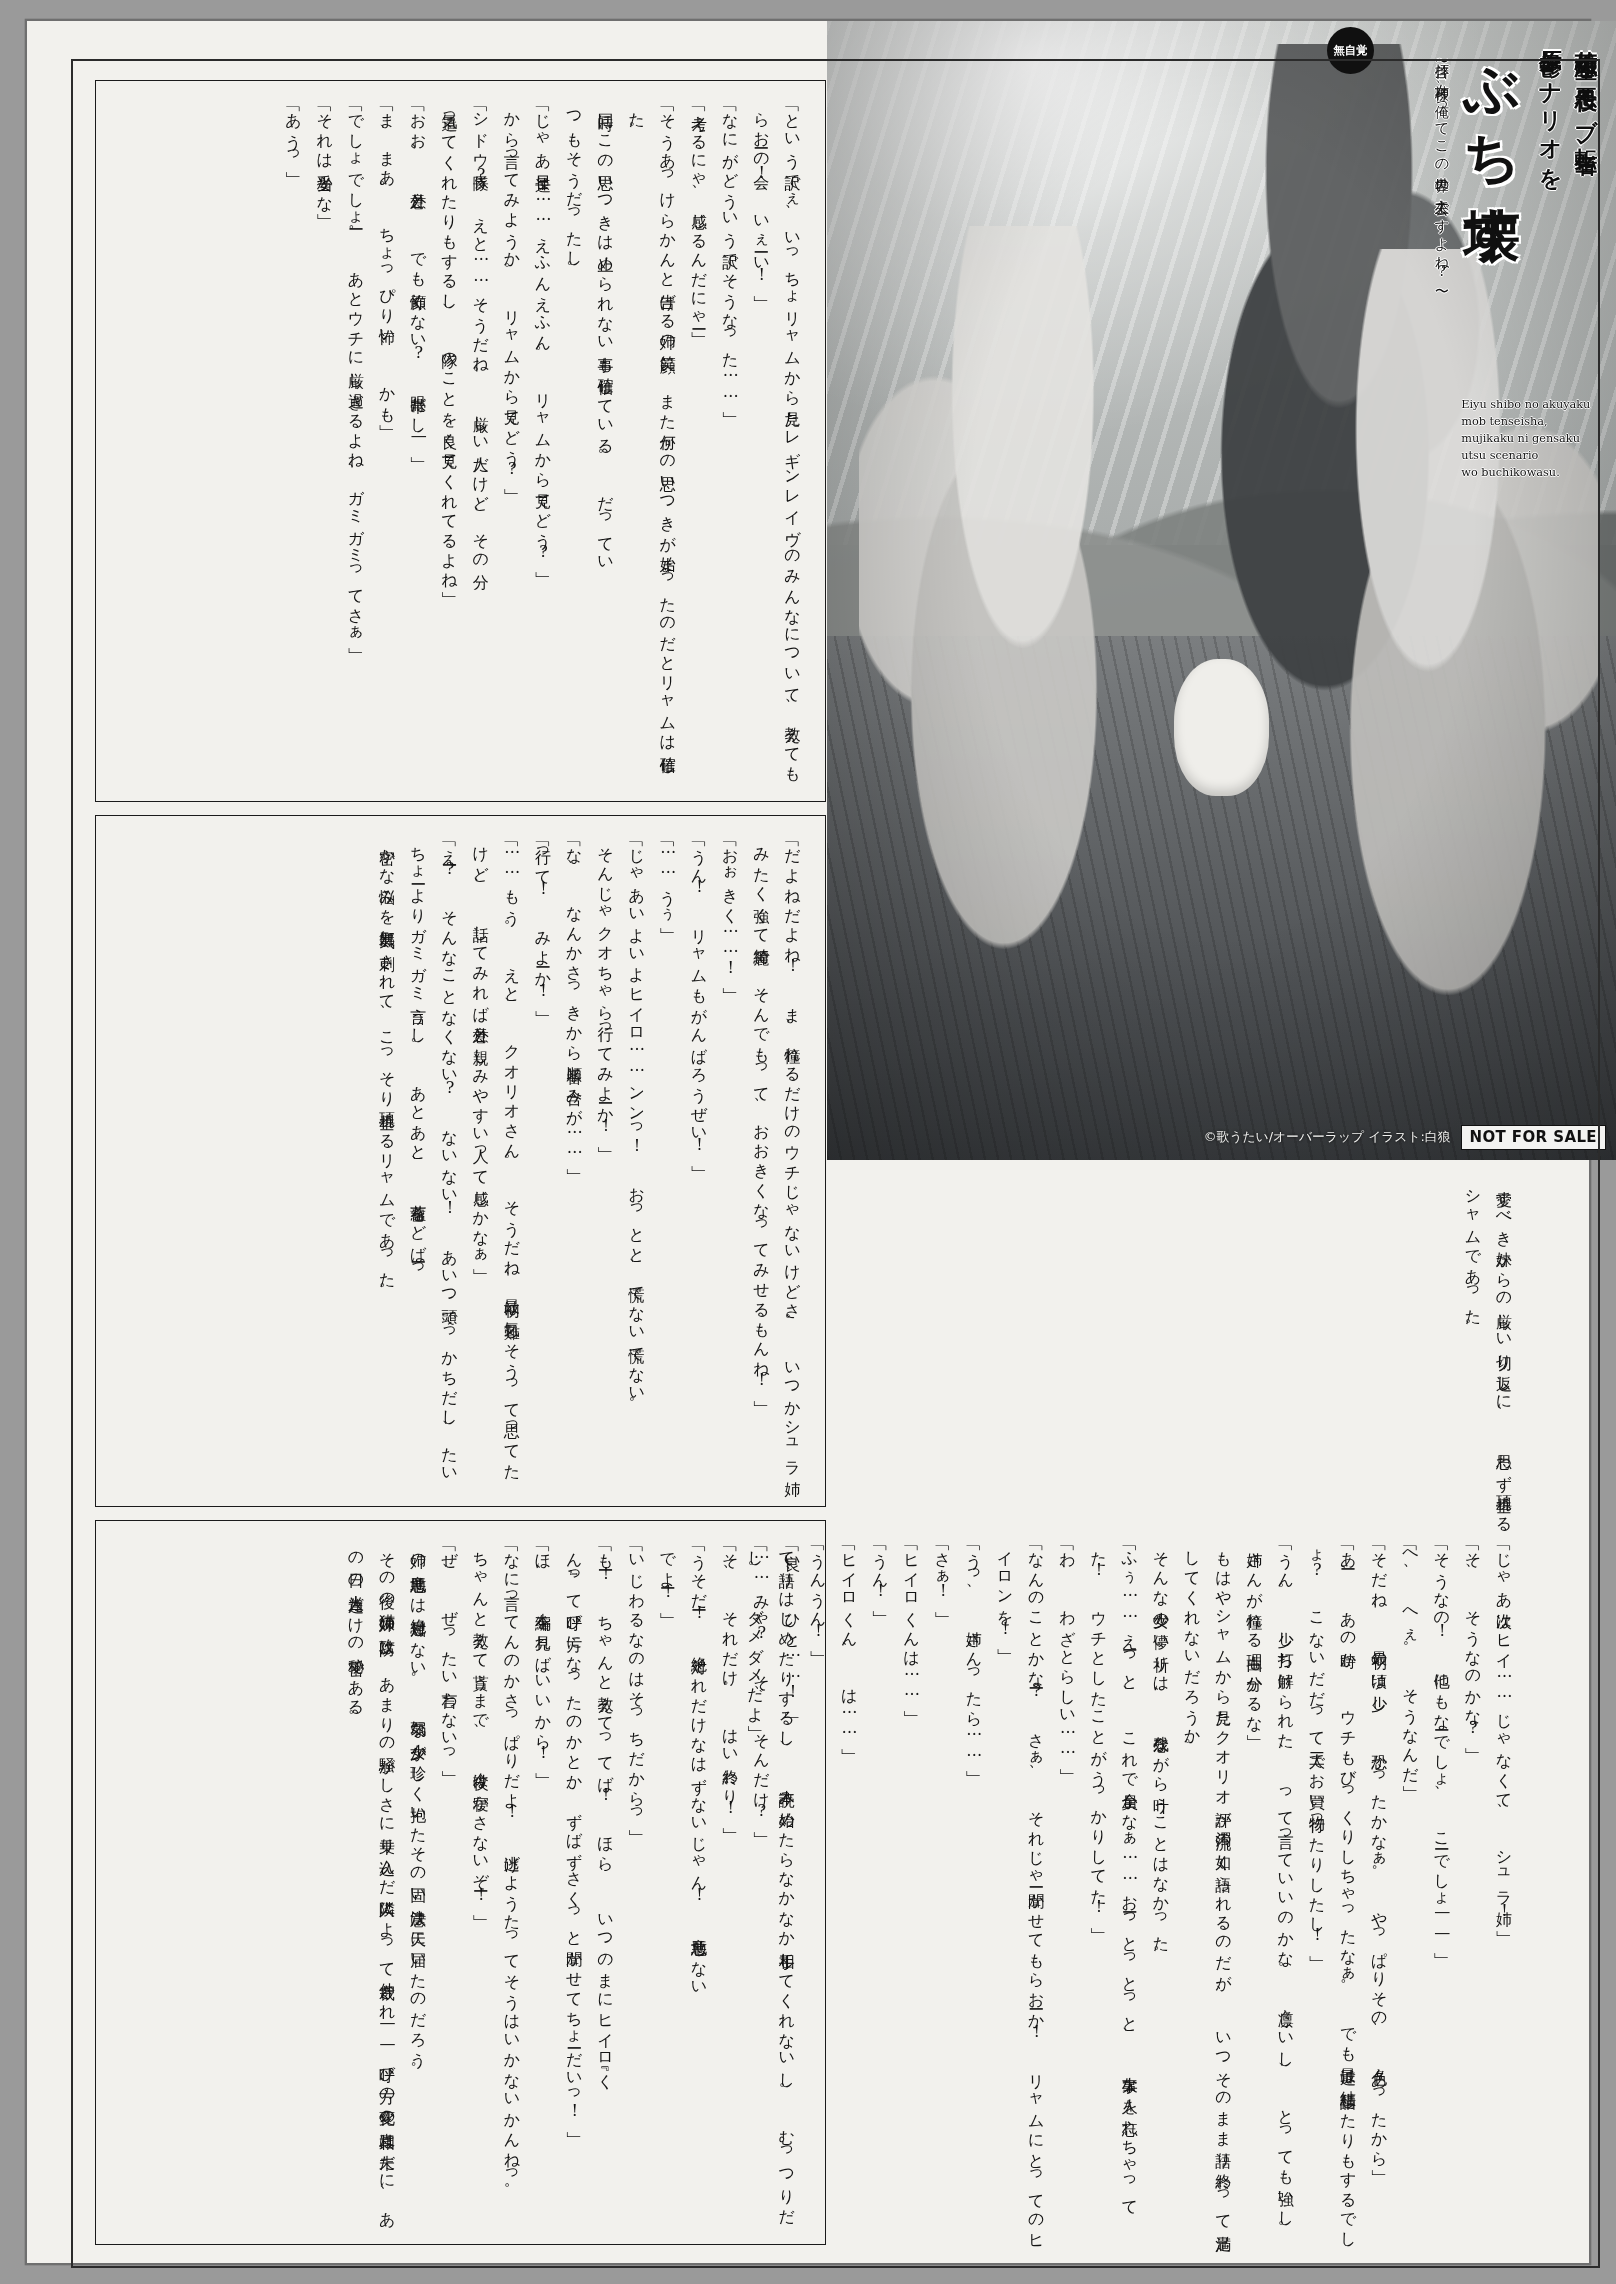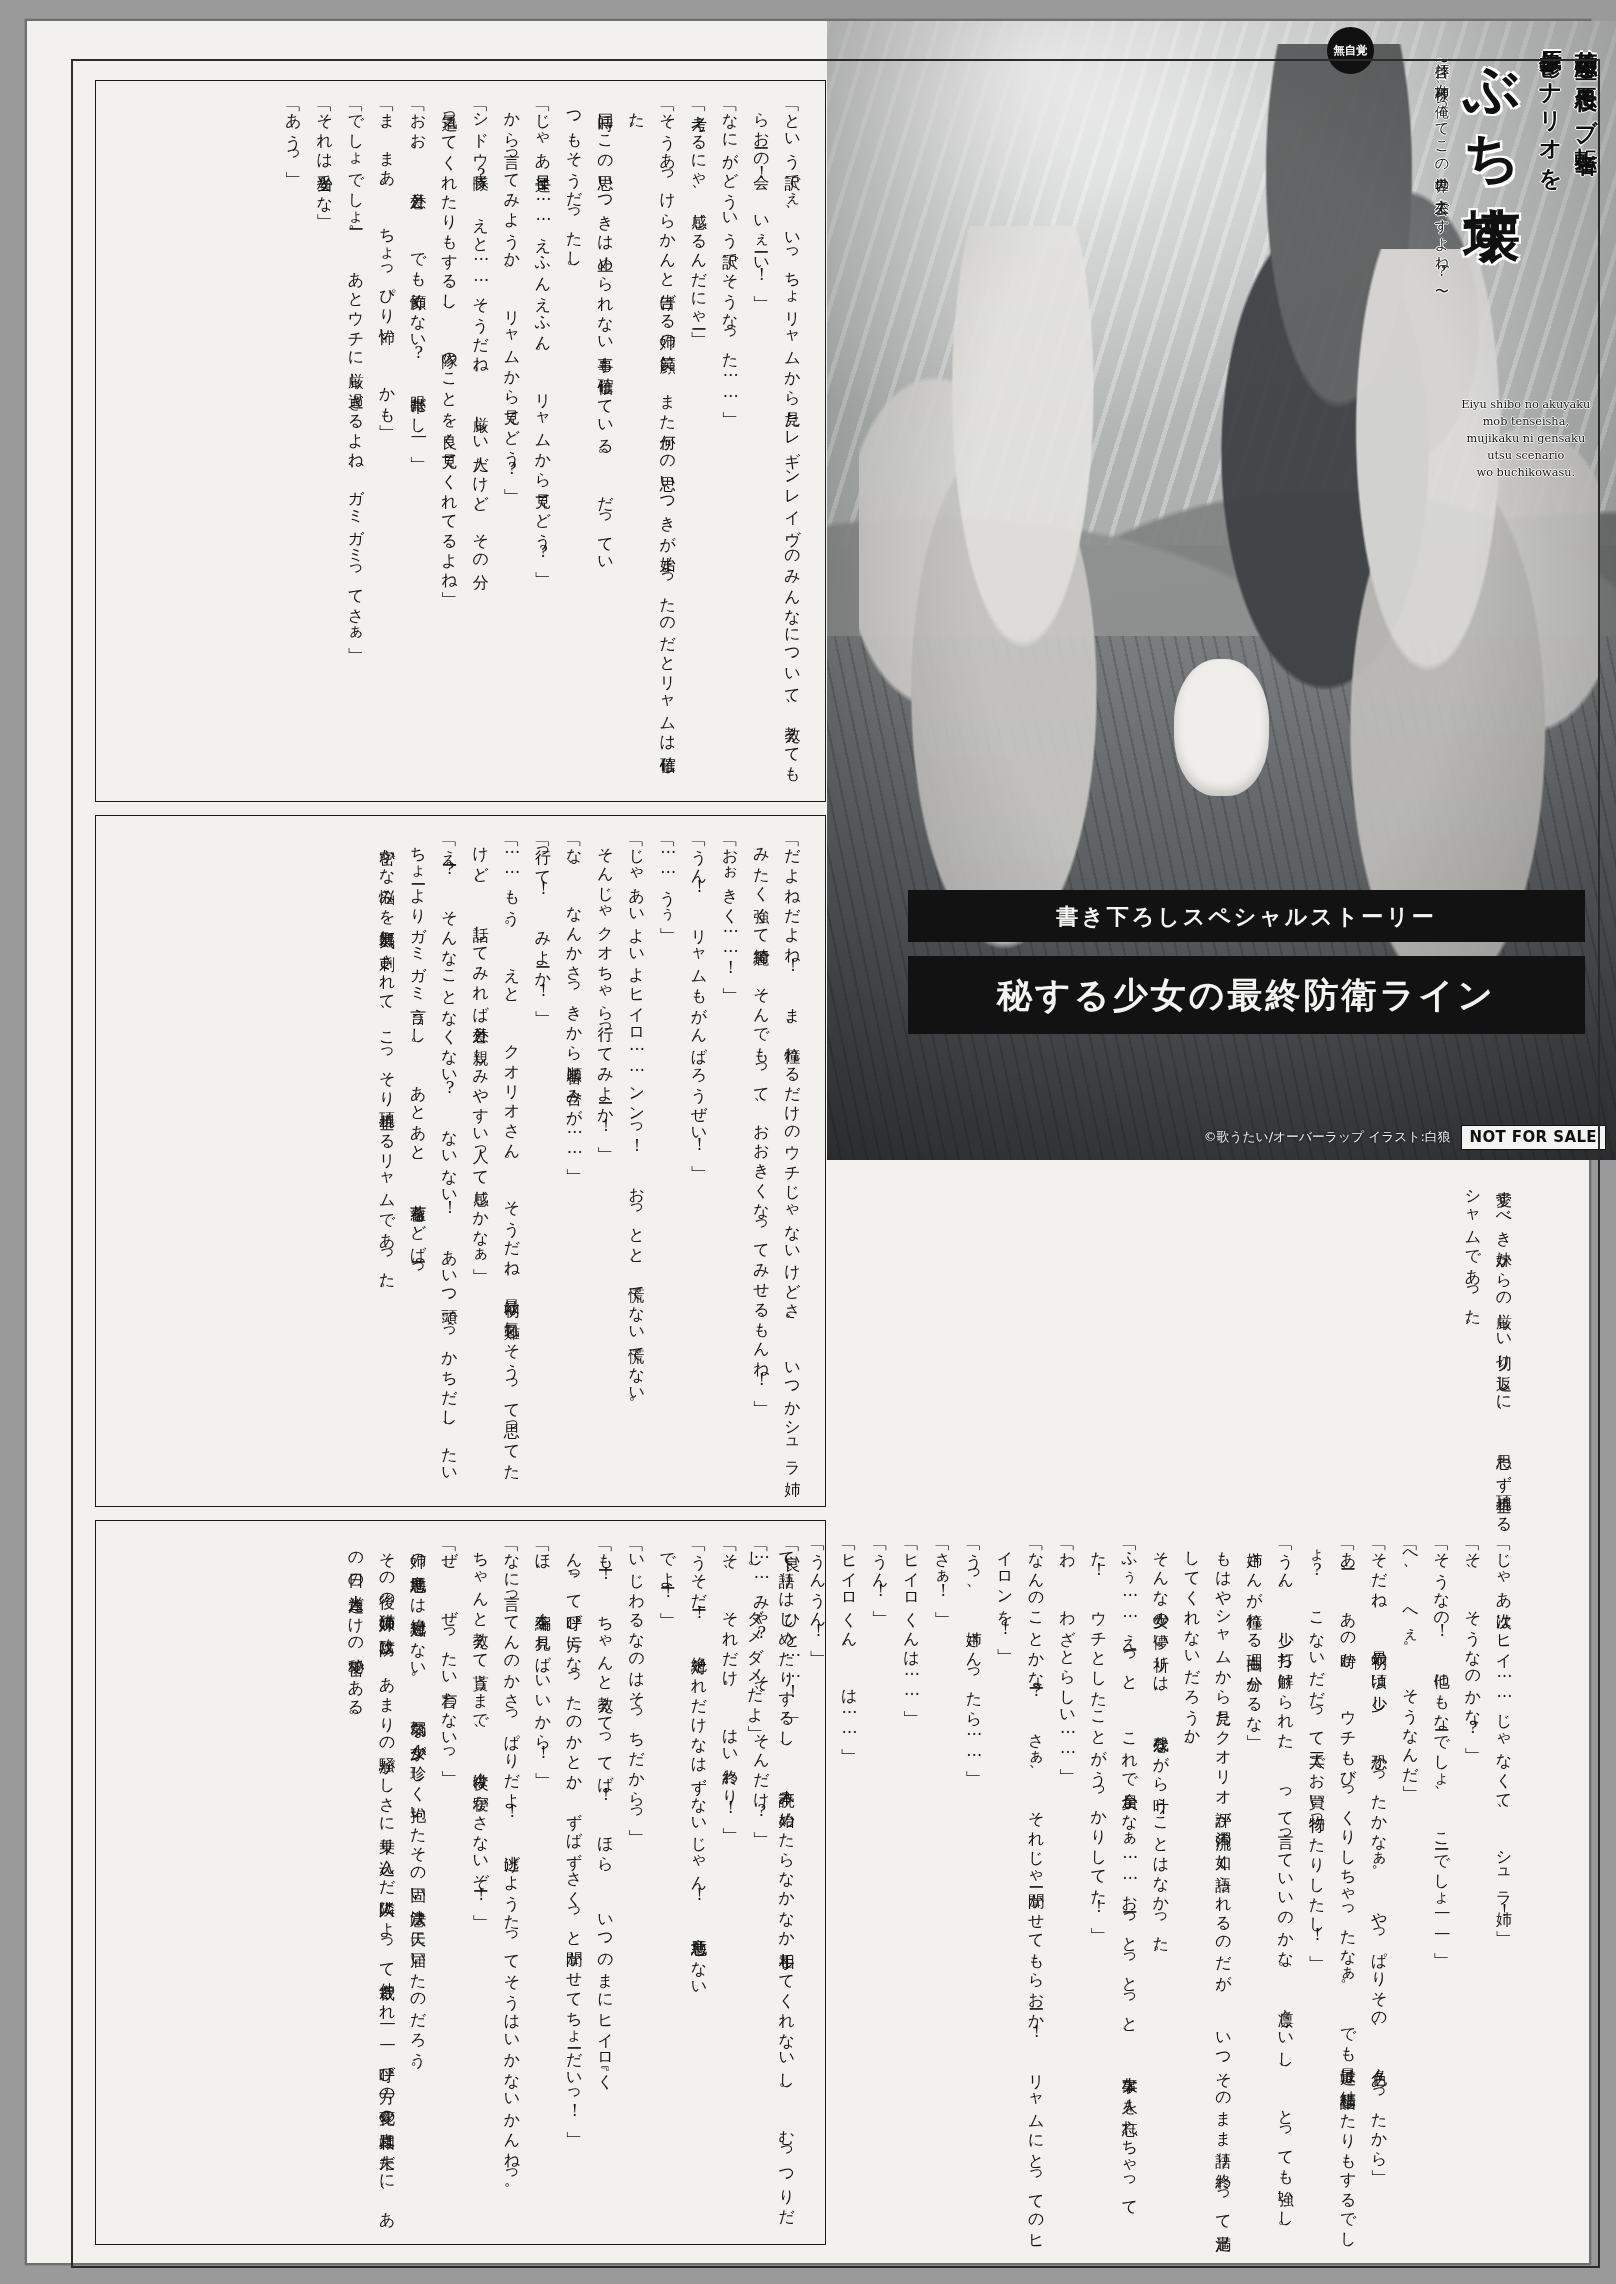--- a/index.html
+++ b/index.html
@@ -250,21 +250,21 @@
   }
   .ct-romaji {
     position: absolute;
     right: 25.6px;
     top: 376px;
     writing-mode: horizontal-tb;
     font-family: "DejaVu Serif", serif;
     font-size: 11.3px;
     line-height: 1.5;
     color: #111;
-    text-align: center;
+    text-align: left;
     text-shadow: 0.8px 0 0 #fff, -0.8px 0 0 #fff, 0 0.8px 0 #fff, 0 -0.8px 0 #fff;
   }
 
   
   #banner {
     position: absolute;
     left: 81px;
     bottom: 126px;
     width: 677px;
   }
@@ -330,24 +330,20 @@
         <div class="ct-main">ぶち壊す</div>
         <div class="ct-sub2">〜拝啓 女神様、俺ってこの世界の主人公ですよね?〜</div>
       </div>
       <div class="ct-badge">無自覚</div>
       <div class="ct-romaji" style="white-space:pre-line;">Eiyu shibo no akuyaku
 mob tenseisha,
 mujikaku ni gensaku
 utsu scenario
 wo buchikowasu.</div>
 
-      <div id="banner">
-        <div class="banner-bar" id="banner-small">書き下ろしスペシャルストーリー</div>
-        <div class="banner-bar" id="banner-large">秘する少女の最終防衛ライン</div>
-      </div>
 
       <div id="cover-credits">
         <span>©歌うたい/オーバーラップ イラスト:白狼</span>
         <span id="not-for-sale">NOT FOR SALE</span>
       </div>
     </div>
 
     <div class="panel" id="panel-a">
       <div class="vtext">「という訳でぇ、いっちょリャムから見たレギンレイヴのみんなについて、教えてもらおーの会! いぇーい!」
 「なにがどういう訳でそうなった……」

